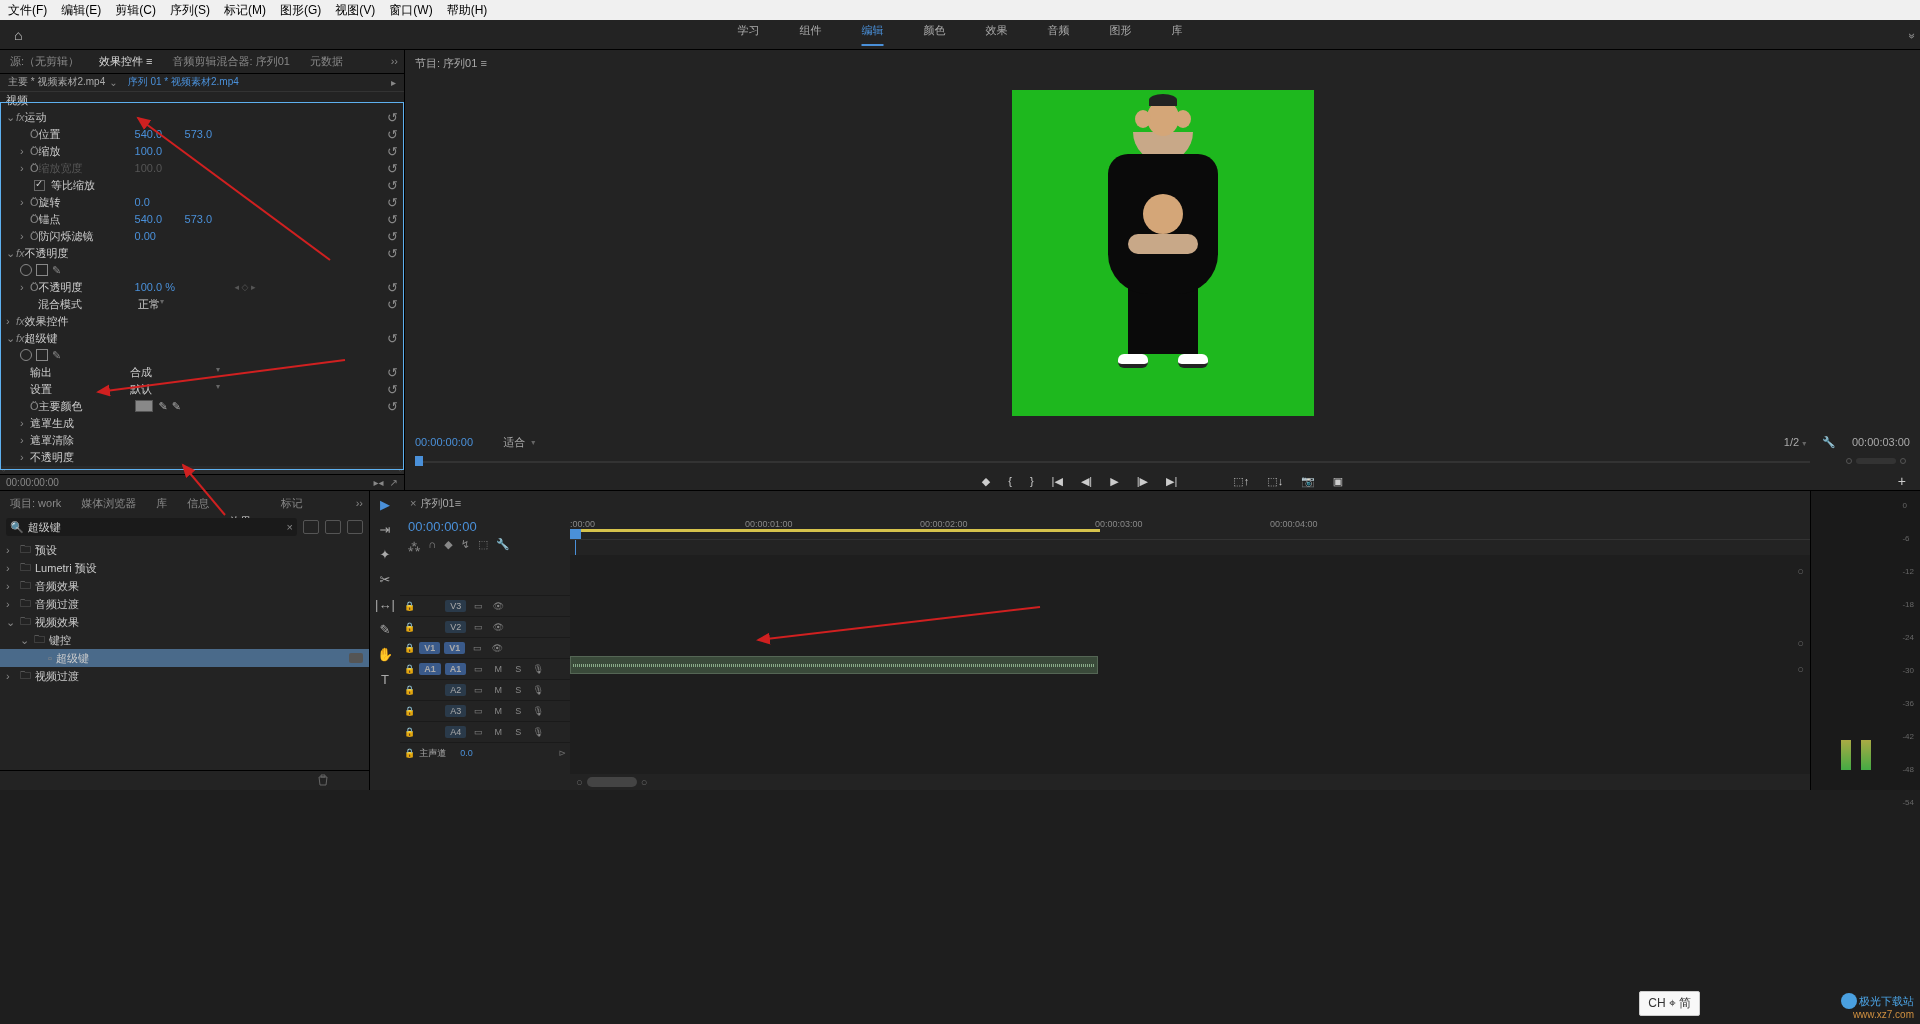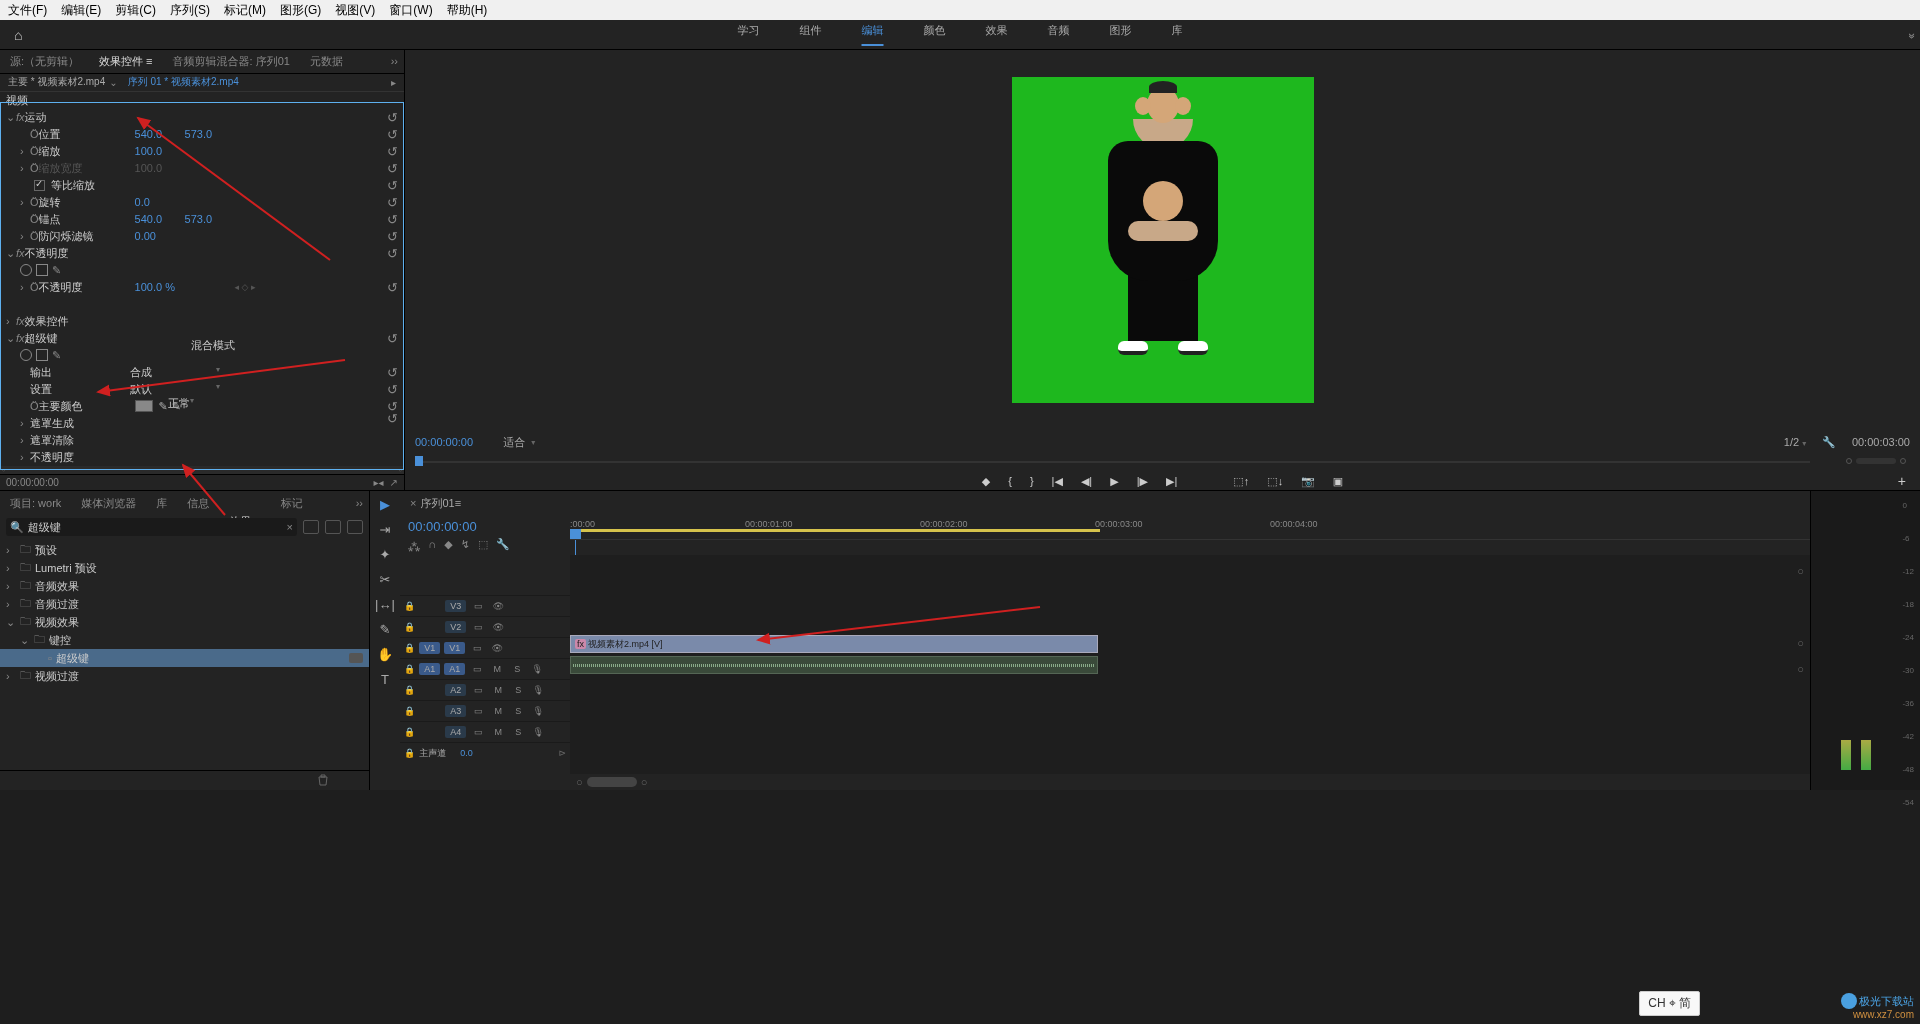--- a/index.html
+++ b/index.html
@@ -108,21 +108,21 @@
 .tl-ruler .tick { position: absolute; top: 4px; font-size: 9px; color: #888; }
 .tl-ruler .playhead { position: absolute; top: 14px; left: 0; width: 11px; height: 10px; background: #4a90d9; }
 .tl-ruler .playhead::after { content: ""; position: absolute; top: 10px; left: 5px; width: 1px; height: 230px; background: #4a90d9; }
 .tl-ruler .range { position: absolute; top: 14px; left: 0; width: 530px; height: 3px; background: #d6c34c; }
 .tl-ruler .notch { position: absolute; top: 24px; left: 0; right: 0; height: 1px; background: #333; }
 .tl-body { flex: 1; display: flex; }
 .tl-tracks-head { width: 170px; background: #232323; }
 .track-row { height: 21px; display: flex; align-items: center; gap: 4px; padding: 0 4px; border-top: 1px solid #1a1a1a; font-size: 9px; color: #aaa; }
 .track-row .lock { color: #666; }
 .track-row .tag { background: #2a3a4a; padding: 1px 5px; border-radius: 2px; }
-.track-row .tag.active { background: #3a5a8a; }
+.track-row .tag.active { background: #3a5a8a; font-weight: bold; }
 .track-row .tog { width: 16px; text-align: center; color: #888; }
 .tl-tracks { flex: 1; position: relative; background: #1e1e1e; }
 .tl-clip-v { position: absolute; top: 80px; left: 0; width: 528px; height: 18px; background: #7a8aaa; border: 1px solid #aab; font-size: 9px; color: #222; padding: 2px 4px; }
 .tl-clip-v .fx { background: #c8a; padding: 0 2px; border-radius: 2px; margin-right: 2px; }
 .tl-clip-a { position: absolute; top: 101px; left: 0; width: 528px; height: 18px; background: #3a4a3a; border: 1px solid #565; }
 .tl-clip-a .wave { position: absolute; top: 7px; left: 2px; right: 2px; height: 3px; background: repeating-linear-gradient(90deg, #8a8, #8a8 1px, transparent 1px, transparent 2px); }
 .tl-scroll { height: 16px; display: flex; align-items: center; padding: 0 170px 0 176px; }
 .tl-scroll .thumb { width: 50px; height: 10px; background: #444; border-radius: 5px; }
 .tl-knob { position: absolute; right: 6px; color: #666; }
 
@@ -263,21 +263,21 @@
           </div>
           <div class="effect-row" style="padding-left: 20px;">
             <span class="chev">›</span>
             <span class="stopwatch">Ö</span>
             <span class="name" style="flex:0 0 96px;">不透明度</span>
             <span class="val" style="">100.0 %</span>
             <span class="val2"></span>
             <span class="kf-nav">◂ ◇ ▸</span>
             <span class="reset">↺</span>
           </div>
-          <div class="effect-row" style="padding-left: 28px; flex-direction: column;">
+          <div class="effect-row" style="padding-left: 28px;">
             <span class="chev"></span>
             <span class="name" style="flex:0 0 100px">混合模式</span>
             <span style="color:#ccc;width:90px;display:flex;justify-content:flex-start">正常<span style="color:#666;font-size:8px">▾</span></span>
             <span class="reset">↺</span>
           </div>
           <div class="effect-row" style="padding-left: 6px;">
             <span class="chev">›</span>
             <span class="fx">fx</span>
             <span class="name" style="flex:0 0 110px">效果控件</span>
           </div>
@@ -351,20 +351,23 @@
     </svg>
     <svg class="arrow-red" style="top:300px;left:90px;width:260px;height:50px">
       <line x1="255" y1="10" x2="8" y2="42" stroke="#d02020" stroke-width="2" marker-end="url(#ah1)"></line>
     </svg>
     <svg class="arrow-red" style="top:405px;left:175px;width:60px;height:70px">
       <line x1="50" y1="60" x2="8" y2="10" stroke="#d02020" stroke-width="2" marker-end="url(#ah1)"></line>
     </svg>
   </div>
 
   <div class="monitor">
+    <div class="monitor-tabs">
+      <span><span>节目: 序列01</span> ≡</span>
+    </div>
     <div class="monitor-view">
       <div class="video-frame">
         <div class="person">
           <div class="p-head">
               <div class="p-hat"></div>
               <div class="p-ear l"></div>
               <div class="p-ear r"></div>
             </div>
           <div class="p-scarf"></div>
           <div class="p-body">
@@ -593,21 +596,20 @@
           </div>
           <div class="track-row">
             <span class="lock">🔒</span>
             <span style="color:#aaa">主声道</span>
             <span style="margin-left:10px;color:#4a90d9">0.0</span>
             <span style="margin-left:auto;color:#666">⊳</span>
           </div>
         </div>
       <div class="tl-tracks">
         <div style="height:40px"></div>
-        <div class="tl-clip-v"><span class="fx">fx</span><span>视频素材2.mp4 [V]</span></div>
         <div class="tl-clip-a">
             <div class="wave"></div>
           </div>
         <span class="tl-knob" style="top:10px">○</span>
         <span class="tl-knob" style="top:82px">○</span>
         <span class="tl-knob" style="top:108px">○</span>
         <svg class="arrow-red" style="top:50px;left:180px;width:300px;height:40px">
           <line x1="290" y1="2" x2="8" y2="35" stroke="#d02020" stroke-width="2" marker-end="url(#ah1)"></line>
         </svg>
       </div>

